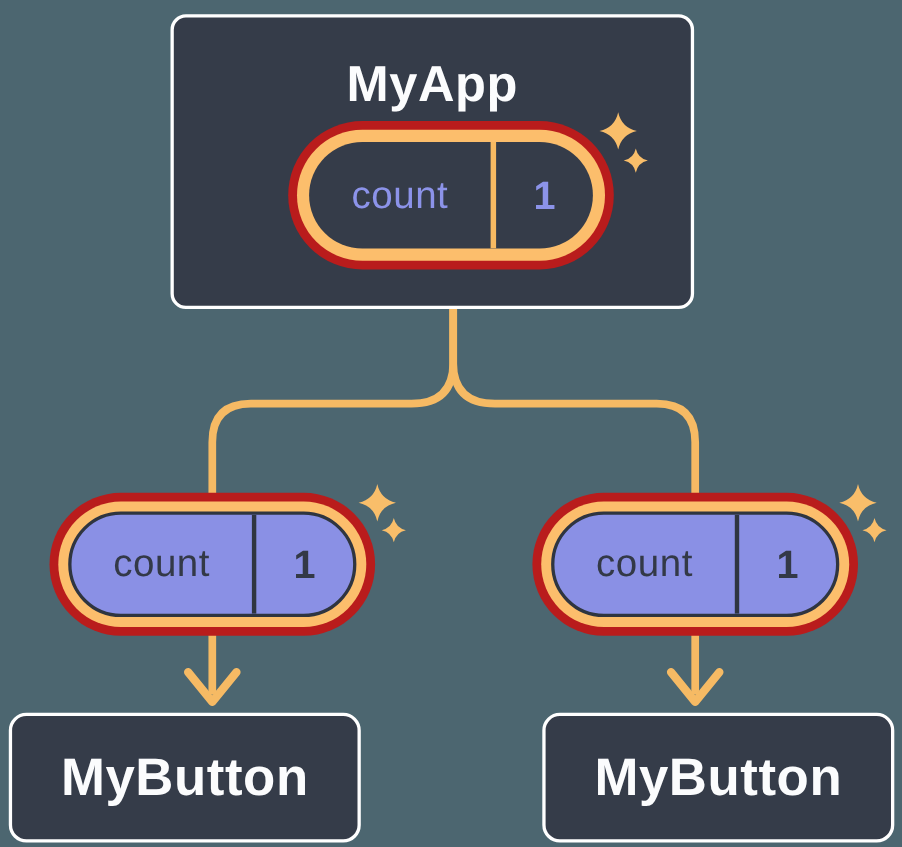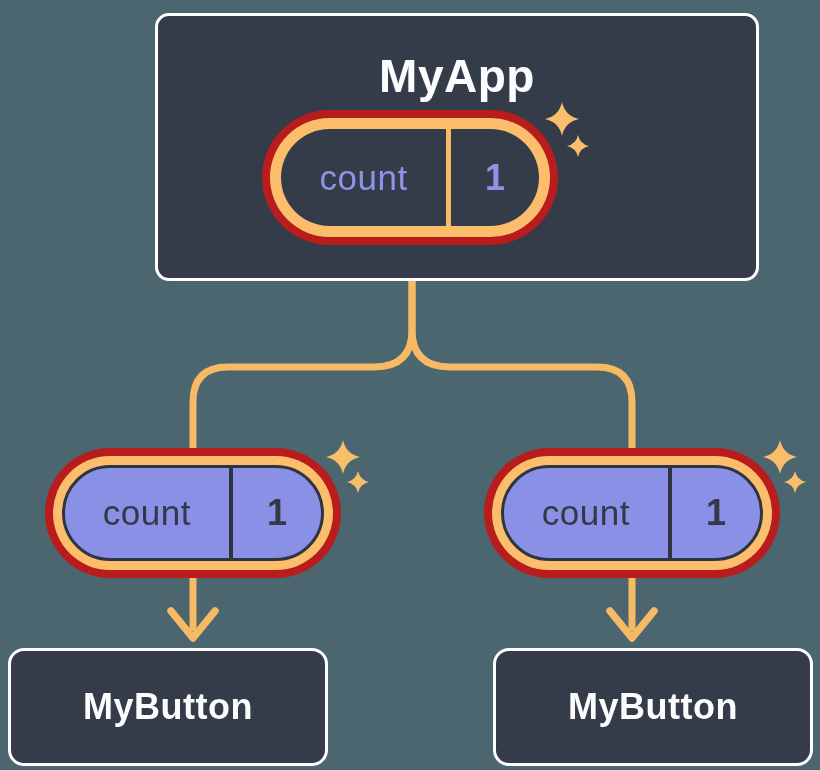--- a/index.html
+++ b/index.html
@@ -9,30 +9,30 @@
     font-family:"Liberation Sans", sans-serif;
   }
   svg.layer{position:absolute;left:0;top:0;width:820px;height:770px;}
   .connector-layer{z-index:1;}
   .sparkle-layer{z-index:3;}
 
   .node{
     position:absolute;box-sizing:border-box;z-index:2;
     background:#353C49;border:3px solid #FFFFFF;
   }
-  .node-root{left:155px;top:13px;width:604px;height:268px;border-radius:14px;}
+  .node-root{left:155px;top:13px;width:476px;height:268px;border-radius:14px;}
   .node-root .node-title{
     margin-top:33px;text-align:center;
     font-size:46px;font-weight:700;color:#FBFCFD;letter-spacing:0.5px;
   }
   .node-leaf{
     border-radius:16px;width:320px;height:118px;top:648px;
     display:flex;align-items:center;justify-content:center;
   }
-  .node-leaf .node-title{font-size:36px;font-weight:700;color:#FBFCFD;letter-spacing:0.5px;}
+  .node-leaf .node-title{font-size:48px;font-weight:700;color:#FBFCFD;letter-spacing:0.5px;}
   .node-leaf.left{left:8px;}
   .node-leaf.right{left:493px;}
 
   
   .pill{position:absolute;z-index:2;box-sizing:border-box;}
   .pill-outer{
     position:absolute;inset:0;background:#b91c1c;border-radius:999px;
     padding:8px;box-sizing:border-box;
   }
   .pill-inner{

